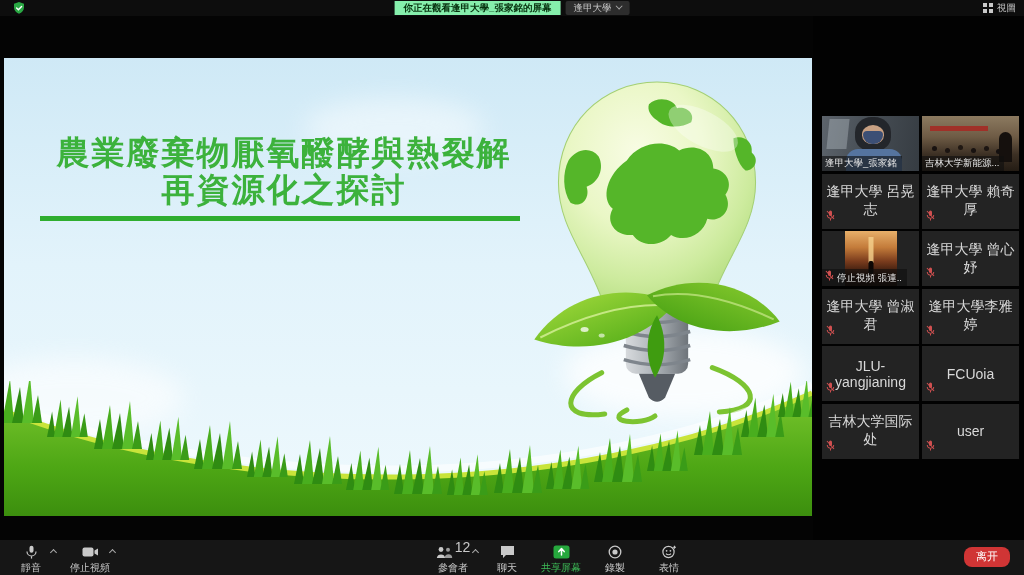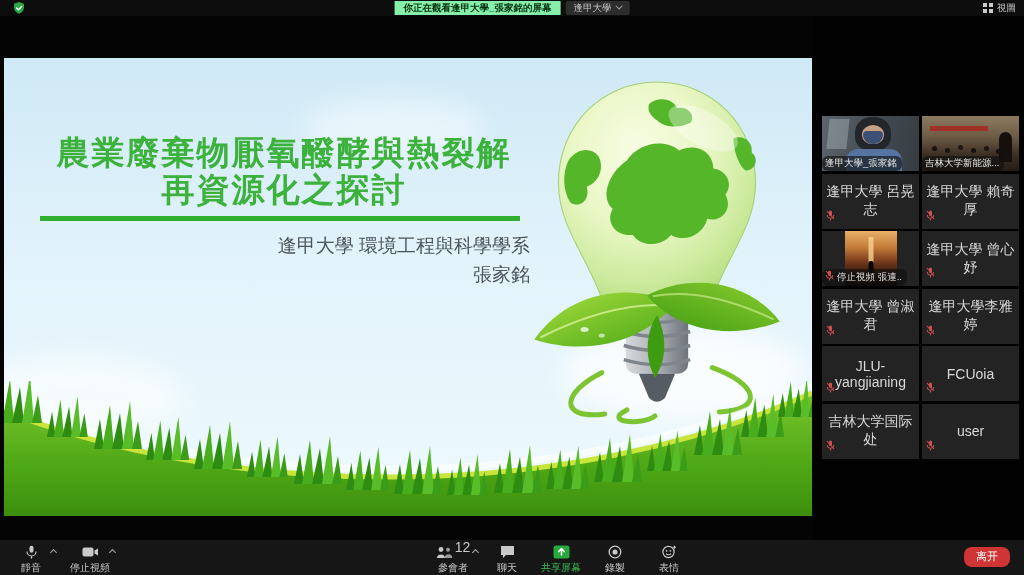--- a/index.html
+++ b/index.html
@@ -39,22 +39,22 @@
 
   
   .sidebar{position:absolute;left:813px;top:16px;width:211px;height:524px;background:#020202;}
   .tiles{position:absolute;left:9px;top:100px;display:grid;grid-template-columns:97px 97px;
          grid-auto-rows:55px;gap:2.5px 3px;}
   .tile{position:relative;background:#232323;overflow:hidden;}
   .tile.active{box-shadow:inset 0 0 0 2px #d5e04b;}
   .tile-name{position:absolute;inset:0;display:flex;align-items:center;justify-content:center;
          color:#d9d9d9;font-size:14px;text-align:center;padding:0 4px;}
   .tile-label{position:absolute;left:0;bottom:0;background:rgba(15,15,15,.62);color:#e8e8e8;
-         font-size:9.5px;line-height:12px;padding:1px 5px 2px 3px;display:flex;align-items:center;
-         gap:3px;max-width:94%;white-space:nowrap;overflow:hidden;z-index:3;border-radius:6px;}
+         font-size:9.5px;line-height:12px;padding:1px 5px 2px 3px;display:flex;align-items:flex-end;
+         gap:3px;max-width:94%;white-space:nowrap;overflow:hidden;z-index:3;}
   .tile-mic{position:absolute;left:4px;bottom:4px;z-index:3;}
 
   
   .tp-bg{position:absolute;inset:0;background:linear-gradient(100deg,#5d646c 0%,#474e55 45%,#363c42 100%);}
   .tp-win{position:absolute;left:6px;top:3px;width:20px;height:30px;background:#aab4ba;opacity:.45;transform:skewX(-6deg);}
   .tp-hair{position:absolute;left:33px;top:1px;width:36px;height:34px;background:#23262b;border-radius:46% 46% 42% 42%;}
   .tp-face{position:absolute;left:40px;top:9px;width:22px;height:19px;background:#c7a083;border-radius:50% 50% 46% 46%;}
   .tp-mask{position:absolute;left:41px;top:15px;width:20px;height:13px;background:#3c4f75;border-radius:4px 4px 9px 9px;}
   .tp-body{position:absolute;left:24px;top:33px;width:56px;height:22px;background:#55749f;border-radius:12px 12px 0 0;}
 
@@ -172,24 +172,20 @@
         <path d="M150,238 C160,258 160,282 148,300 C138,282 138,256 150,238 Z" fill="#3f9c10"></path>
         <ellipse cx="78" cy="252" rx="4" ry="2.5" fill="#fff" opacity=".75"></ellipse>
         <ellipse cx="95" cy="258" rx="3" ry="2" fill="#fff" opacity=".6"></ellipse>
       </svg>
 
       <div class="slide-title">
         <div>農業廢棄物厭氧醱酵與熱裂解</div>
         <div>再資源化之探討</div>
       </div>
       <div class="title-underline"></div>
-      <div class="slide-subtitle">
-        <div>逢甲大學 環境工程與科學學系</div>
-        <div>張家銘</div>
-      </div>
 
       <svg class="grass" viewBox="0 0 808 135">
         <defs>
           <linearGradient id="grassFill" x1="0" y1="0" x2="0" y2="1">
             <stop offset="0%" stop-color="#79c62e"></stop>
               <stop offset="60%" stop-color="#4ea715"></stop>
             <stop offset="100%" stop-color="#3c8f0e"></stop>
           </linearGradient>
           <g id="tuft">
             <path d="M-20,0 L-14,-30 L-10,0 Z" fill="#2f8c12"></path>

